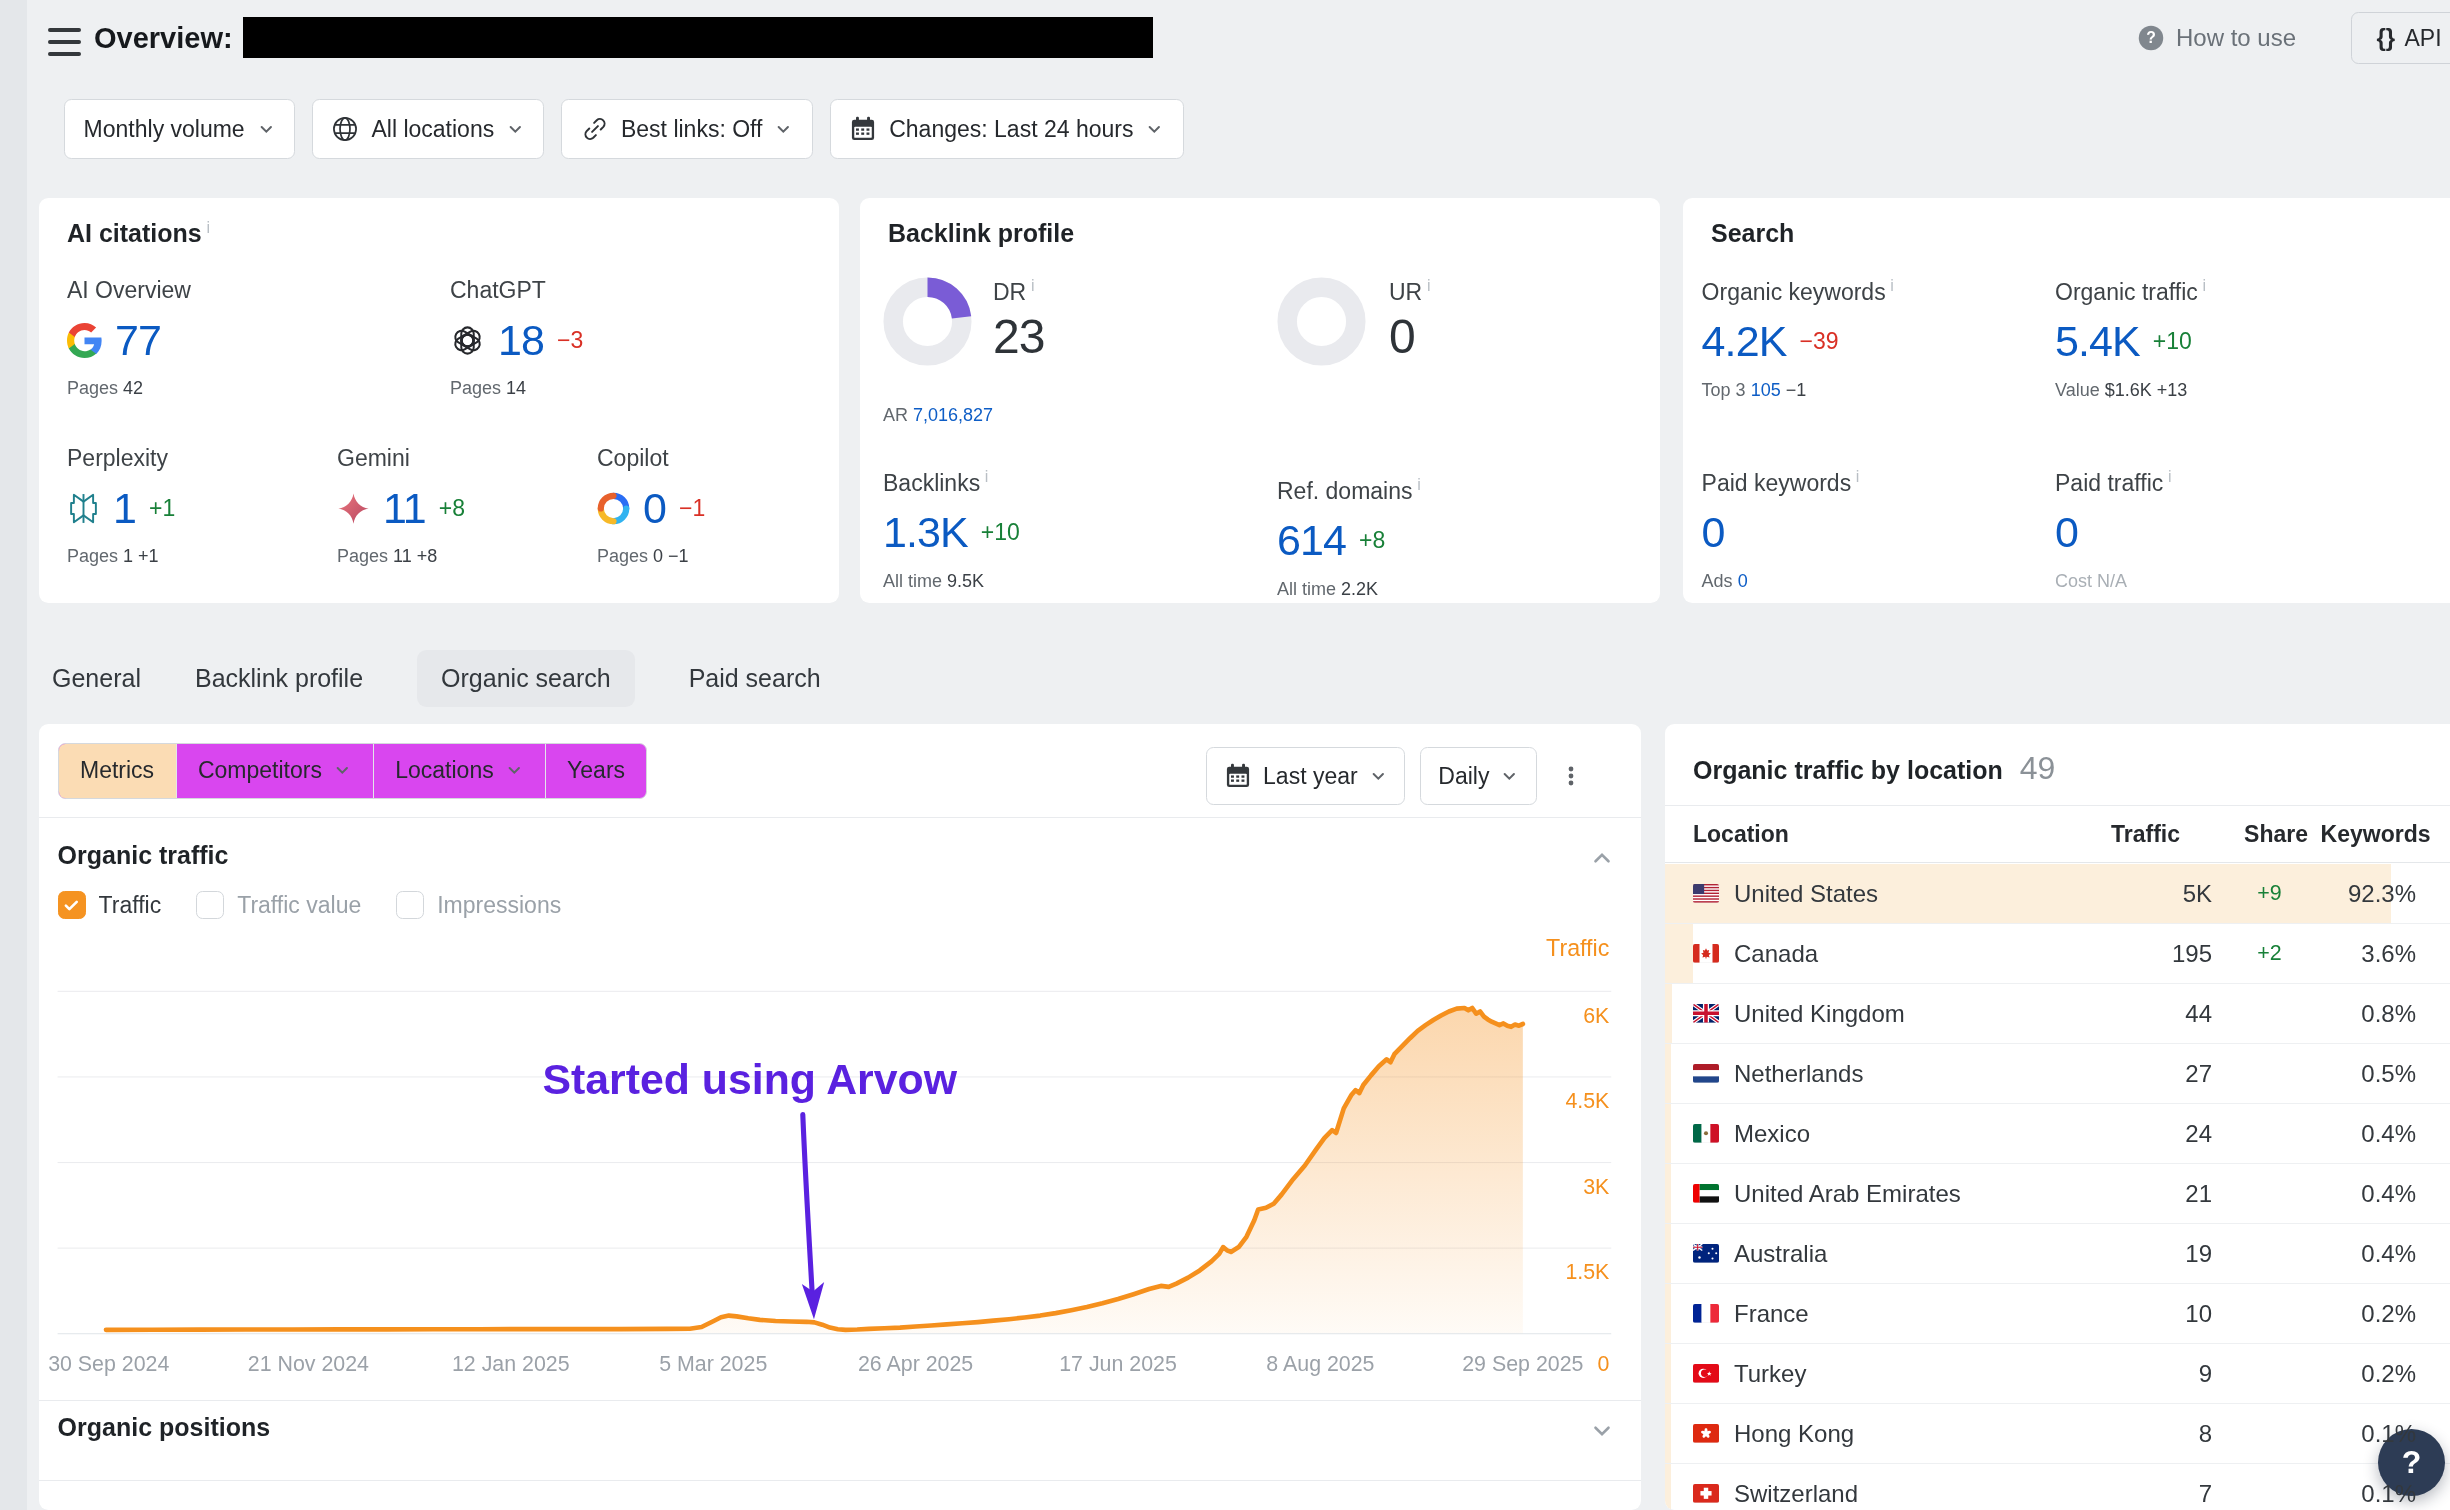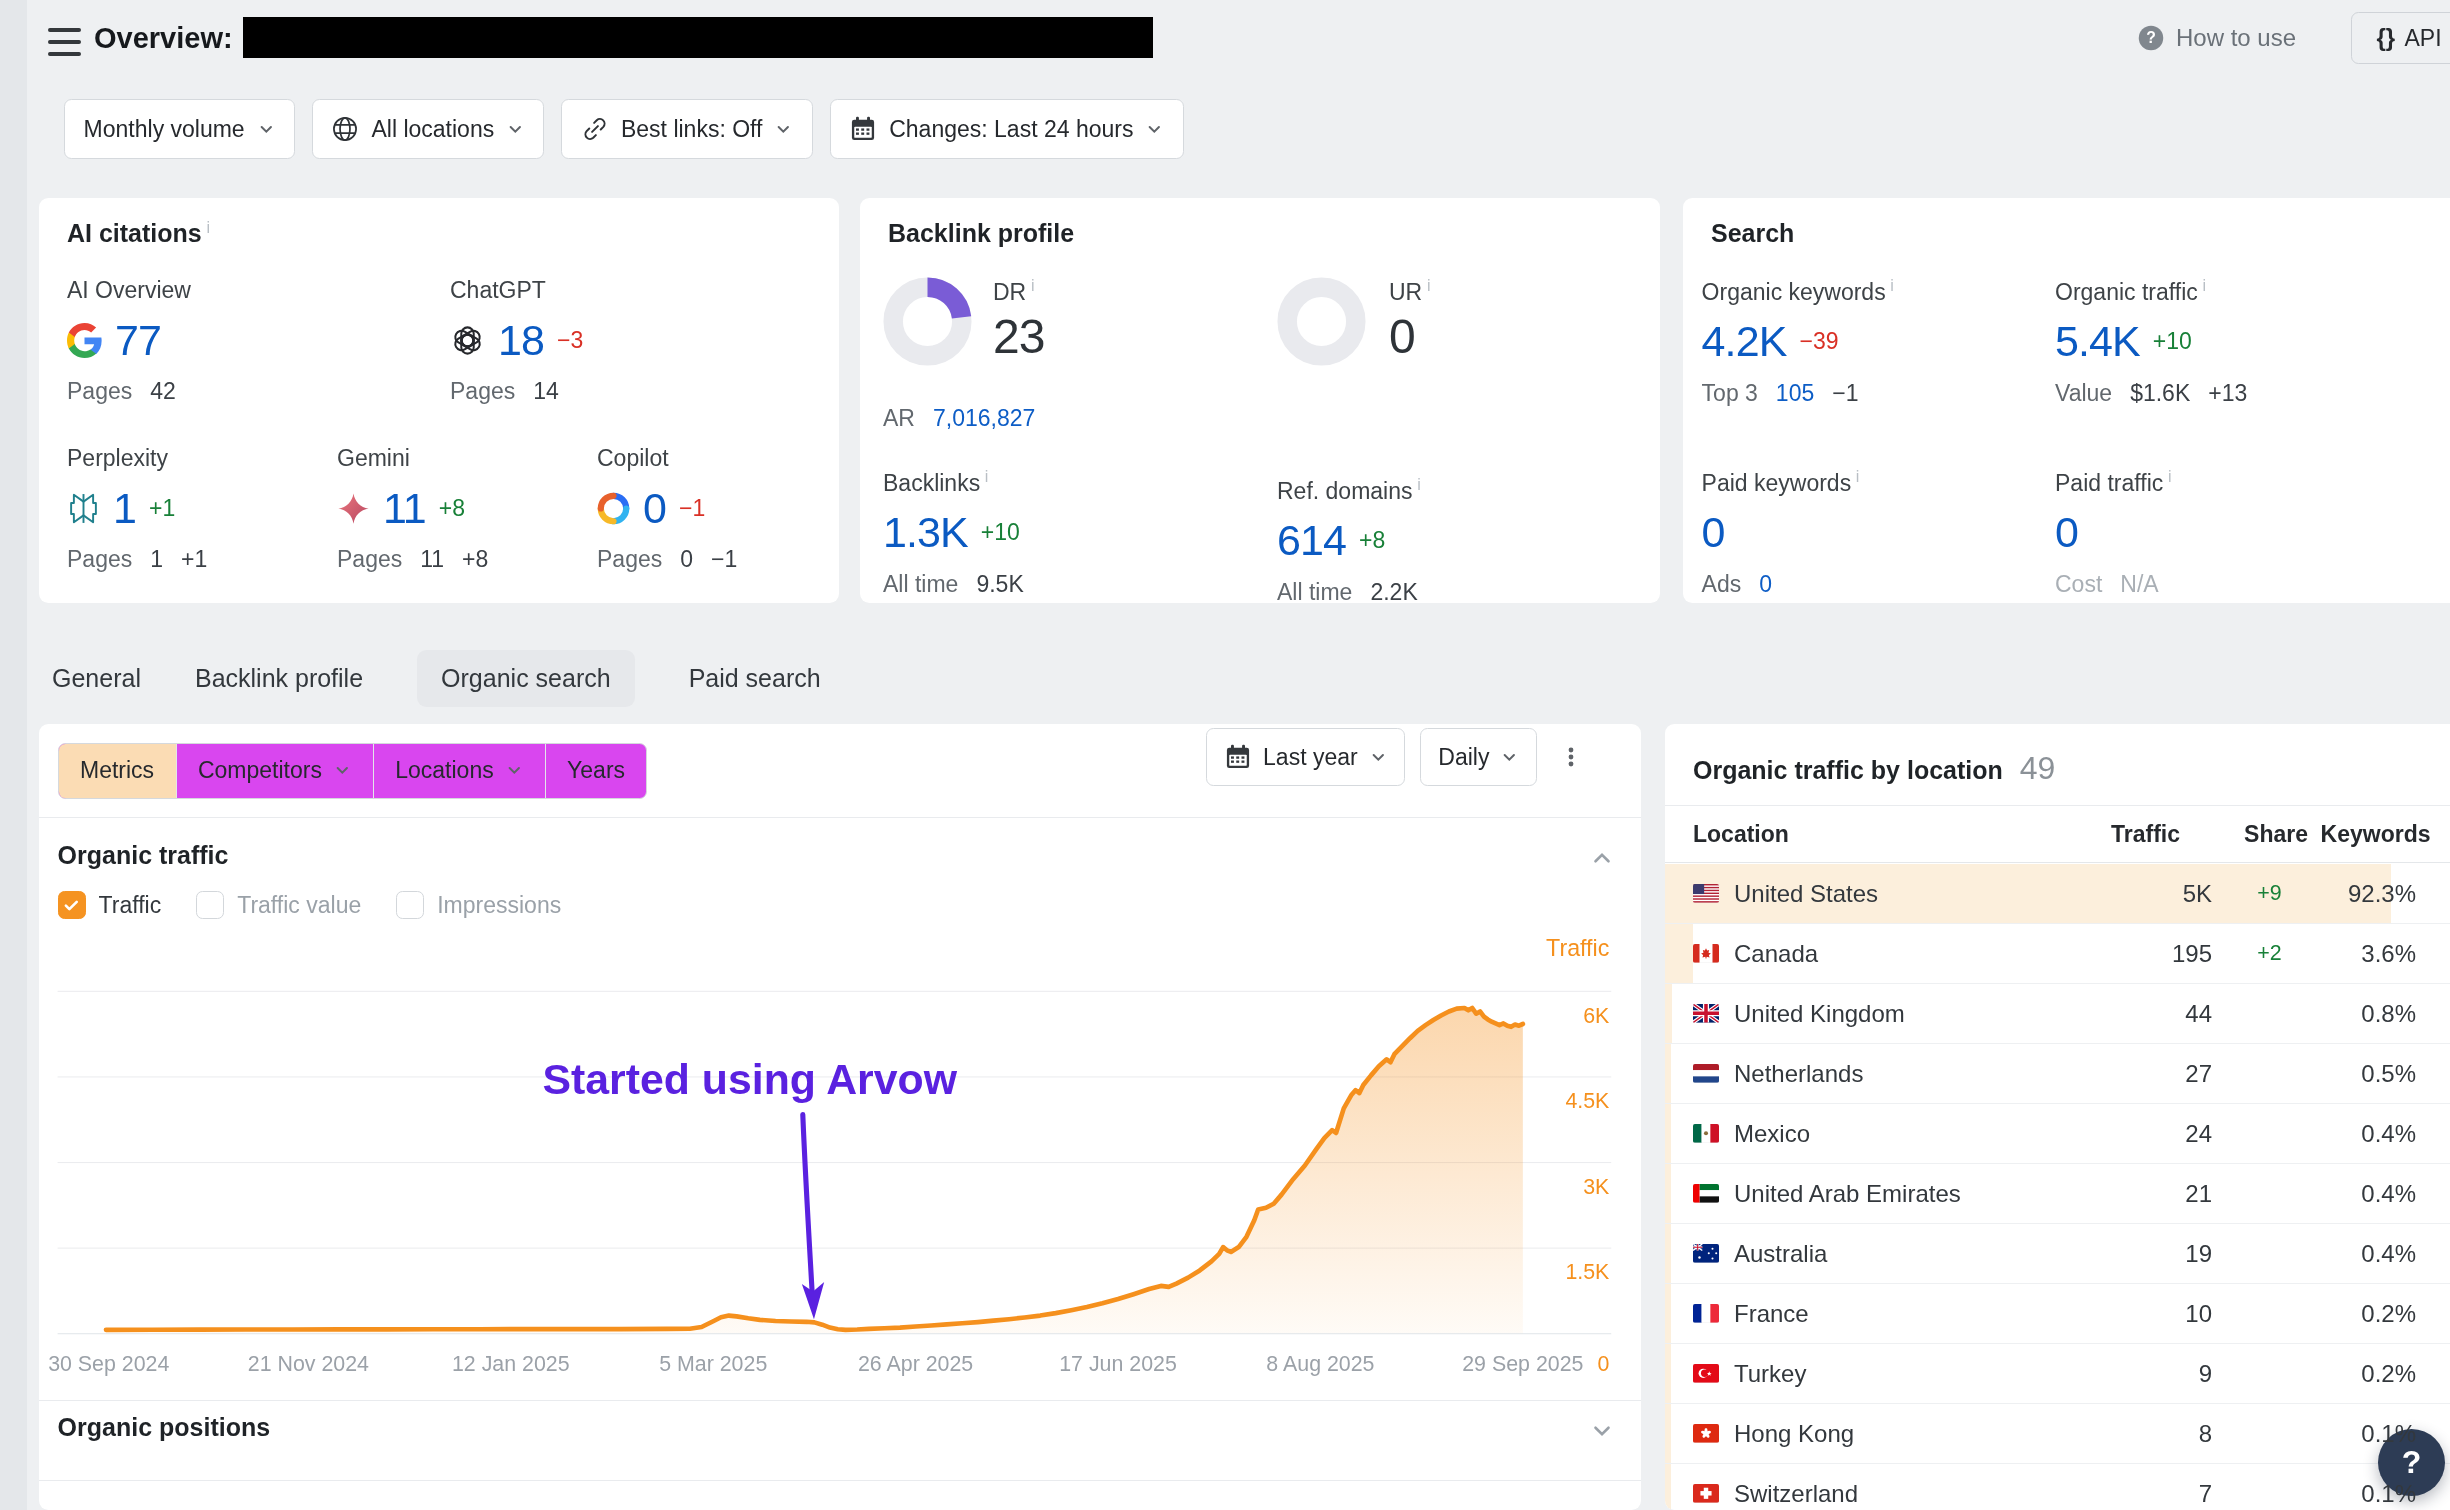--- a/index.html
+++ b/index.html
@@ -24,37 +24,37 @@
         padding:0 18.6px;font-size:23px;color:#26292d;cursor:pointer;}
   .icon{display:inline-flex;align-items:center;justify-content:center;}
   .icon svg{display:block;}
   
   .metric{position:absolute;}
   .m-label{font-size:23px;color:#3e4347;}
   .m-valrow{display:flex;align-items:center;gap:13px;margin-top:9.3px;height:54px;}
   .m-value{font-size:43px;color:#0b5ac2;letter-spacing:-0.9px;}
   .m-delta{font-size:23px;}
   .green{color:#188038;}.red{color:#d93025;}
-  .m-sub{margin-top:11px;font-size:23px;display:flex;gap:18px;align-items:baseline;}
+  .m-sub{margin-top:11px;font-size:18px;display:flex;gap:5px;align-items:baseline;}
   .c-gray{color:#62686e;}.c-dark{color:#3b4046;}.c-link{color:#0d5dc6;}.c-lightgray{color:#a9afb5;}
   .donut{position:absolute;width:89px;height:89px;}
   .dr-txt{position:absolute;}
   .dr-txt .m-label{color:#3e4347;}
   .dr-big{font-size:48px;color:#2e3338;margin-top:3.7px;letter-spacing:-0.9px;}
   
   #tabs{position:absolute;left:25px;top:650px;display:flex;align-items:center;gap:54px;font-size:25px;color:#33383d;}
   .tab{cursor:pointer;padding:14px 0;}
   .tab.active{background:#e6e8eb;border-radius:9.3px;padding:14px 24px;}
   
   #card-main{left:12px;top:724px;width:1602px;height:786px;overflow:hidden;}
   .seg{position:absolute;left:18.6px;top:18.6px;display:flex;border:0.9px solid #d5d9dd;border-radius:7.4px;background:#d946ef;overflow:hidden;text-align:right;}
   .seg-item{display:flex;align-items:center;gap:11px;padding:0 21.4px;height:54px;font-size:23px;color:#26292d;border-left:0.9px solid #e3e6e9;cursor:pointer;}
   .seg-item:first-child{border-left:none;}
   .seg-item.active{background:#fbdcb4;}
-  #right-controls{position:absolute;right:52px;top:4px;display:flex;gap:15px;align-items:center;padding-left:36px;}
+  #right-controls{position:absolute;right:52px;top:23px;display:flex;gap:15px;align-items:center;padding-left:36px;}
   .rbtn{height:56px;border:0.9px solid #d5d9dd;border-radius:7.4px;background:#fff;display:flex;align-items:center;gap:11px;padding:0 17px;font-size:23px;color:#26292d;cursor:pointer;}
   #dots-btn{width:37px;height:56px;display:flex;align-items:center;justify-content:center;cursor:pointer;border:none;background:none;}
   #ot-title{position:absolute;left:18.6px;top:117px;font-size:25px;font-weight:700;color:#1f2327;}
   #ot-collapse{position:absolute;right:26px;top:121px;cursor:pointer;}
   #cbrow{position:absolute;left:18.6px;top:167px;display:flex;gap:35px;align-items:center;font-size:23px;}
   .cb{display:flex;gap:13px;align-items:center;cursor:pointer;}
   .cb-box{width:28px;height:28px;border-radius:6.5px;border:1.9px solid #d3d7db;background:#fff;box-sizing:border-box;display:flex;align-items:center;justify-content:center;}
   .cb.on .cb-box{background:#f59321;border-color:#f59321;}
   .cb.on .cb-label{color:#33383d;}
   .cb.off .cb-label{color:#9aa1a8;}

